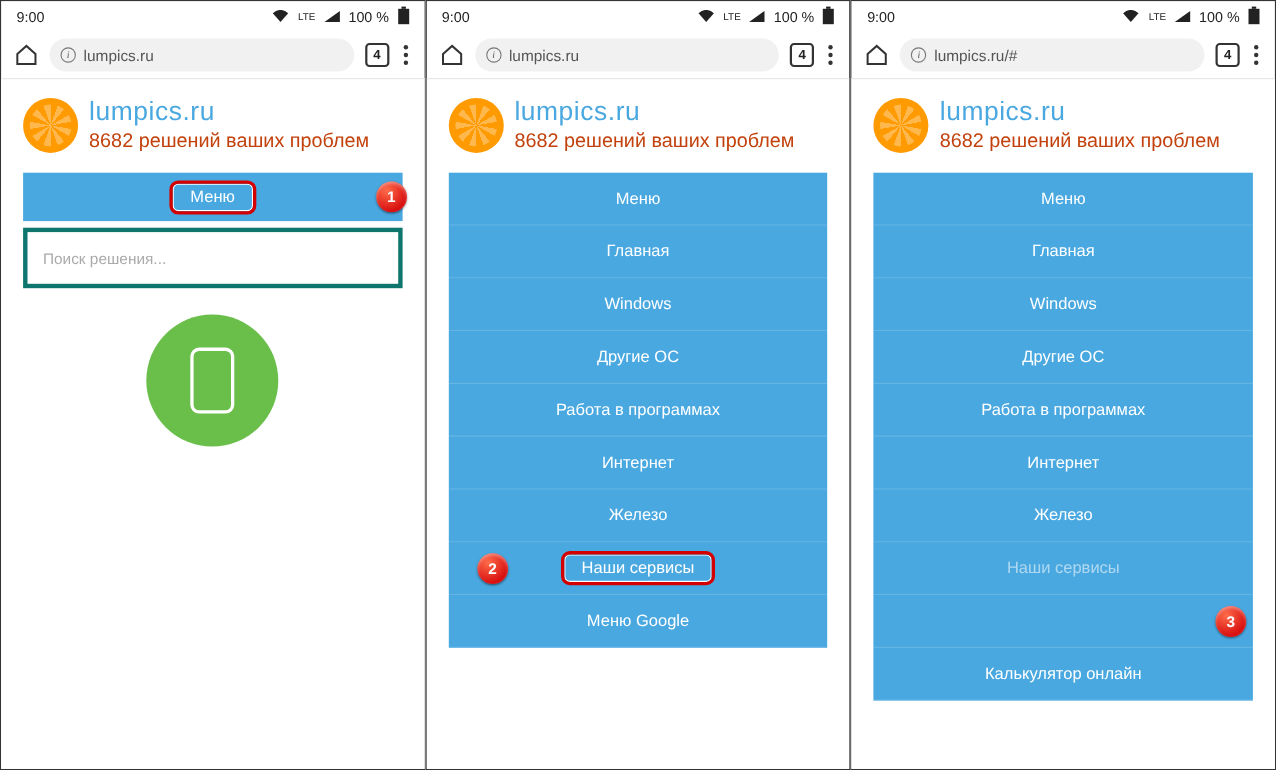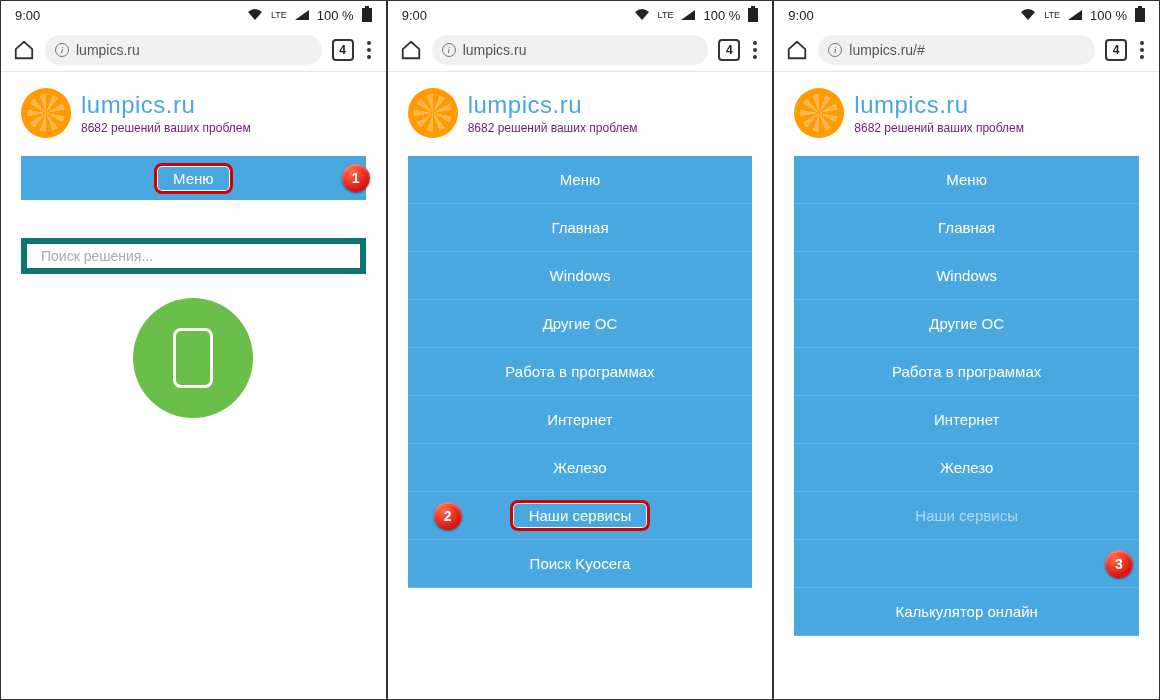--- a/index.html
+++ b/index.html
@@ -16,24 +16,24 @@
 .tabs-box{width:22px;height:22px;border:2px solid #333;border-radius:4px;display:flex;align-items:center;justify-content:center;font-size:12px;font-weight:bold;color:#222}
 .dots{display:flex;flex-direction:column;gap:3px;padding:0 3px}
 .dots span{width:4px;height:4px;border-radius:50%;background:#333}
 
 .content{flex:1;background:#fff;overflow:hidden;border-top:1px solid #e5e5e5;position:relative}
 
 .logo-row{display:flex;align-items:center;gap:10px;padding:16px 20px 18px}
 .orange{width:50px;height:50px;border-radius:50%;background:#ff9a00;position:relative;flex-shrink:0}
 .orange::before{content:"";position:absolute;inset:6px;border-radius:50%;background:repeating-conic-gradient(#ff9a00 0deg 20deg,#ffb84d 20deg 40deg)}
 .logo-txt .brand{color:#4aa8e0;font-size:24px;letter-spacing:.5px}
-.logo-txt .tag{color:#701a75;font-size:12px;margin-top:2px}
+.logo-txt .tag{color:#c2410c;font-size:18px;margin-top:2px}
 
 .menu-btn{margin:0 20px;height:44px;background:#4aa8e0;display:flex;align-items:center;justify-content:center;color:#fff;font-size:15px;position:relative}
-.search{margin:38px 20px 0;height:36px;border:6px solid #0f766e;display:flex;align-items:center;padding:0 14px;color:#aaa;font-size:14px}
+.search{margin:6px 20px 0;height:55px;border:4px solid #0f766e;display:flex;align-items:center;padding:0 14px;color:#aaa;font-size:14px}
 
 .preview{margin:30px 20px 0;text-align:center}
 .printer{width:190px;height:170px;margin:0 auto 14px;position:relative}
 .p-top{position:absolute;left:40px;top:0;width:110px;height:75px;background:#dcdfe3;border-radius:6px 6px 0 0}
 .p-scan{position:absolute;left:30px;top:58px;width:130px;height:22px;background:#6b7178;border-radius:4px}
 .p-body{position:absolute;left:20px;top:78px;width:150px;height:78px;background:#c7ccd1;border-radius:6px}
 .p-slot{position:absolute;left:30px;top:128px;width:130px;height:8px;background:#222}
 .p-label{position:absolute;left:28px;top:90px;font-size:7px;color:#555;letter-spacing:.5px}
 .prev-link{color:#4aa8e0;font-size:15px;line-height:1.5}
 
@@ -176,21 +176,21 @@
           </div>
       <div class="mi hl-row">
         <div class="marker" style="left:26px">
               <span>2</span>
             </div>
         <span class="hl">
               <span>Наши сервисы</span>
             </span>
       </div>
       <div class="mi">
-            <span>Поиск Kyocera</span>
+            <span>Меню Google</span>
           </div>
     </div>
   </div>
 </div>
 
 <div class="phone">
   <div class="statusbar">
     <span>9:00</span>
     <div class="right">
       <svg width="16" height="12">

